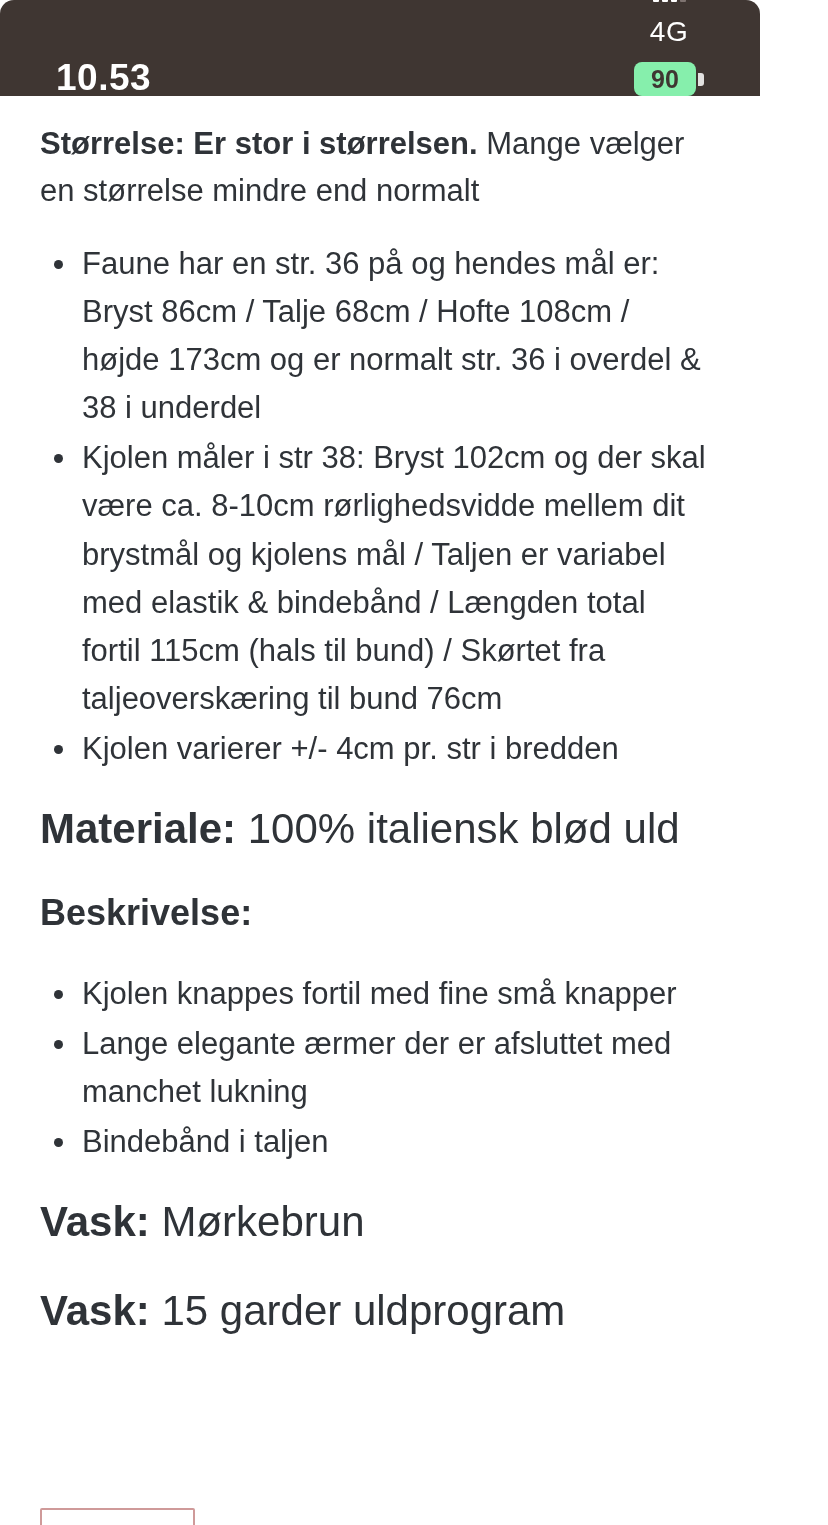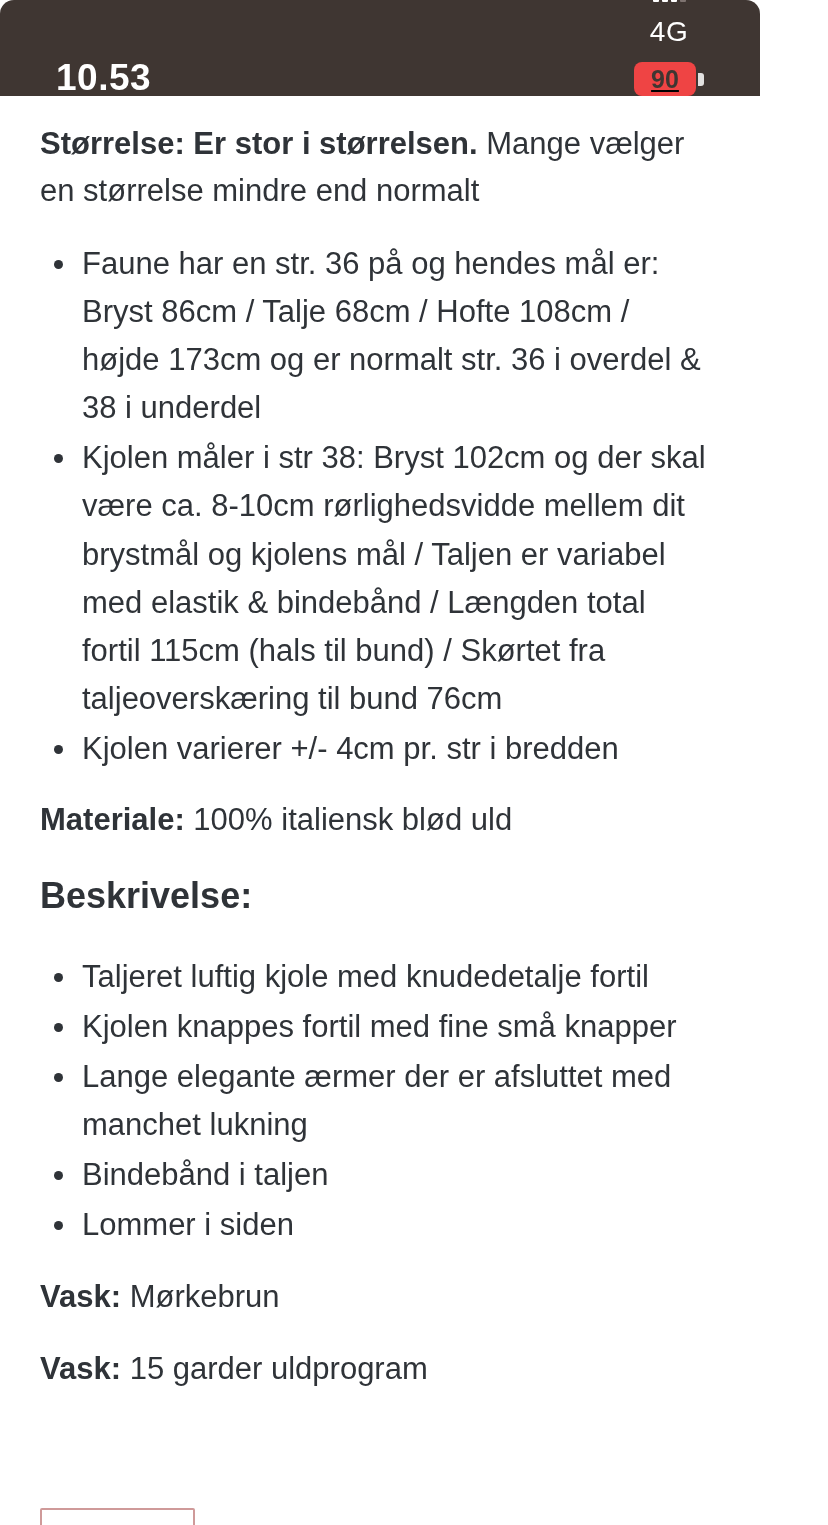--- a/index.html
+++ b/index.html
@@ -40,27 +40,26 @@
   .signal i:nth-child(2){ height:13px; }
   .signal i:nth-child(3){ height:19px; }
   .signal i:nth-child(4){ height:24px; background:#7e7370; }
   .net-label{
     color:#ffffff; font-size:28px; font-weight:500; letter-spacing:0.5px;
   }
   .battery{
     position:relative; display:flex; align-items:center;
   }
   .battery-body{
-    background:#ef4444;
+    background:#86efac;
     border-radius:8px;
     height:34px;
     min-width:62px;
     display:flex; align-items:center; justify-content:center;
     padding:0 8px;
-    text-decoration:underline;
   }
   .battery-level{
     color:#3f3632; font-size:25px; font-weight:bold; line-height:1;
   }
   .battery-cap{
     width:6px; height:13px;
     background:#ffffff;
     border-radius:0 3px 3px 0;
     margin-left:2px;
     opacity:.85;
@@ -100,21 +99,21 @@
   ul.list li::before{
     content:"";
     position:absolute;
     left:14px; top:20px;
     width:9px; height:9px;
     border-radius:50%;
     background:#2f3338;
   }
 
   .kv{
-    font-size:31px;
+    font-size:42px;
     line-height:1.5;
     margin-bottom:26px;
   }
   .kv .lbl{ font-weight:bold; }
 
   .heading{
     font-size:36px;
     font-weight:bold;
     line-height:1.5;
     margin-bottom:30px;
@@ -167,25 +166,23 @@
   </ul>
 
   <p class="kv">
     <span class="lbl">Materiale:</span>
     <span>100% italiensk blød uld</span>
   </p>
 
   <p class="heading">Beskrivelse:</p>
 
   <ul class="list">
-    <li>Taljeret luftig kjole med knudedetalje fortil</li>
     <li>Kjolen knappes fortil med fine små knapper</li>
     <li>Lange elegante ærmer der er afsluttet med manchet lukning</li>
     <li>Bindebånd i taljen</li>
-    <li>Lommer i siden</li>
   </ul>
 
   <p class="kv">
     <span class="lbl">Vask:</span>
     <span>Mørkebrun</span>
   </p>
 
   <p class="kv">
     <span class="lbl">Vask:</span>
     <span>15 garder uldprogram</span>

